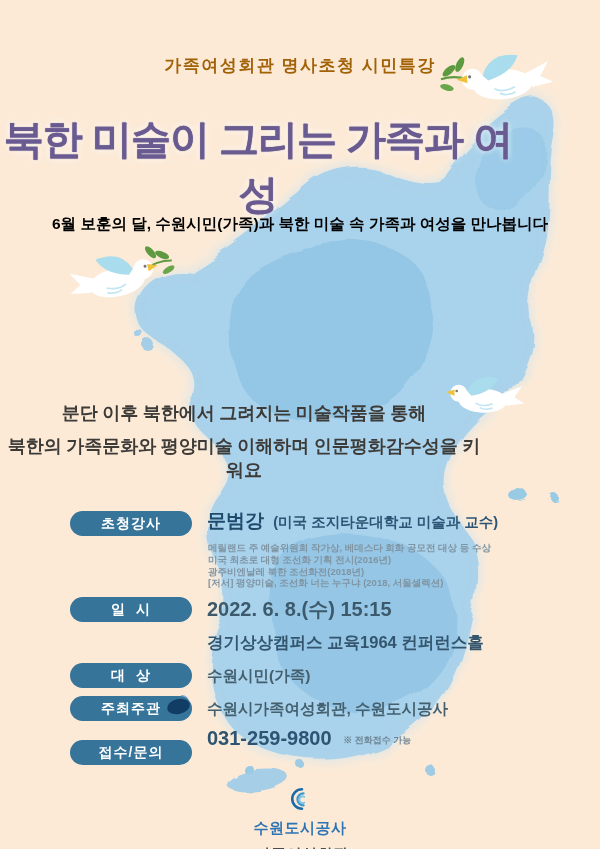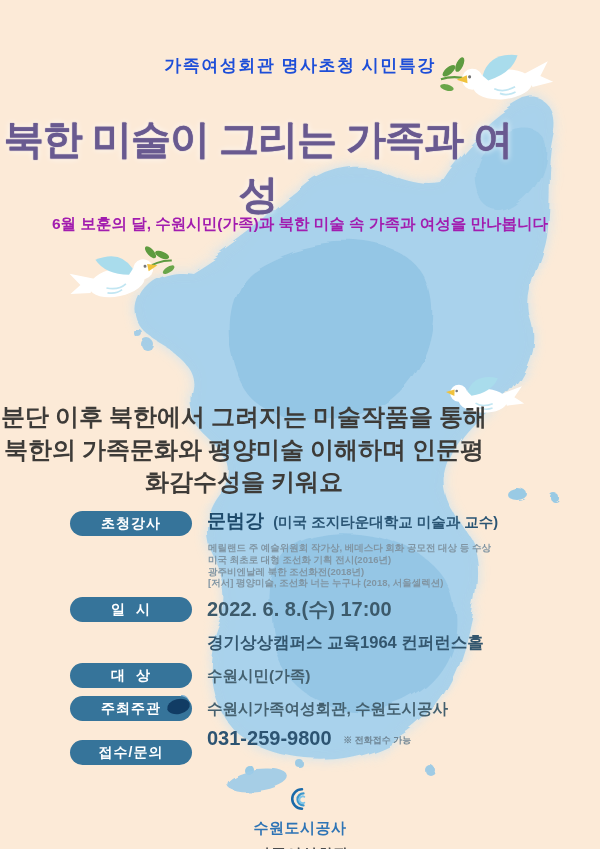--- a/index.html
+++ b/index.html
@@ -5,30 +5,30 @@
   html,body{margin:0;padding:0;}
   body{width:600px;height:849px;overflow:hidden;
        font-family:"Liberation Sans", sans-serif;}
   .poster{position:relative;width:600px;height:849px;background:#fcead7;overflow:hidden;}
 
   
   .map{position:absolute;left:0;top:0;width:600px;height:849px;pointer-events:none;}
 
   
   .kicker{position:absolute;left:0;top:54px;width:600px;text-align:center;
-          font-size:17px;font-weight:700;letter-spacing:1.5px;color:#1d4ed8;}
+          font-size:17px;font-weight:700;letter-spacing:1.5px;color:#a16207;}
   .title{position:absolute;left:0;top:112px;width:516px;margin:0;text-align:center;
          font-size:40px;font-weight:800;letter-spacing:-1px;color:#695a90;
          text-shadow:0 0 1px #695a90, 0 0 6px rgba(255,255,255,.9);}
   .subtitle{position:absolute;left:0;top:214px;width:600px;text-align:center;
-            font-size:15.5px;font-weight:700;color:#a21caf;}
+            font-size:15.5px;font-weight:700;color:#000000;}
 
   
   .body-line{position:absolute;left:0;width:488px;text-align:center;
-             font-family:"Liberation Serif", serif;font-size:24px;font-weight:600;color:#3d3b38;}
+             font-family:"Liberation Serif", serif;font-size:18px;font-weight:600;color:#3d3b38;}
   .bl1{top:401px;}
   .bl2{top:434px;}
 
   
   .dove{position:absolute;}
   .dove1{left:438px;top:48px;width:122px;height:70px;transform:rotate(-5deg);}
   .dove2{left:62px;top:238px;width:116px;height:84px;transform:rotate(-12deg);}
   .dove3{left:430px;top:370px;width:100px;height:58px;transform:rotate(2deg);}
 
   
@@ -152,21 +152,21 @@
     <span class="speaker-role">(미국 조지타운대학교 미술과 교수)</span>
   </div>
   <div class="notes">
     <div>메릴랜드 주 예술위원회 작가상, 베데스다 회화 공모전 대상 등 수상</div>
     <div>미국 최초로 대형 조선화 기획 전시(2016년)</div>
     <div>광주비엔날레 북한 조선화전(2018년)</div>
     <div>[저서] 평양미술, 조선화 너는 누구냐 (2018, 서울셀렉션)</div>
   </div>
 
   <div class="pill p2"><span>일  시</span></div>
-  <div class="val v2">2022. 6. 8.(수) 17:00</div>
+  <div class="val v2">2022. 6. 8.(수) 15:15</div>
 
   <div class="val v3">경기상상캠퍼스 교육1964 컨퍼런스홀</div>
 
   <div class="pill p4"><span>대  상</span></div>
   <div class="val v4">수원시민(가족)</div>
 
   <div class="pill p5"><span>주최주관</span></div>
   <div class="val v5">수원시가족여성회관, 수원도시공사</div>
   <div class="island-overlay"></div>
 

